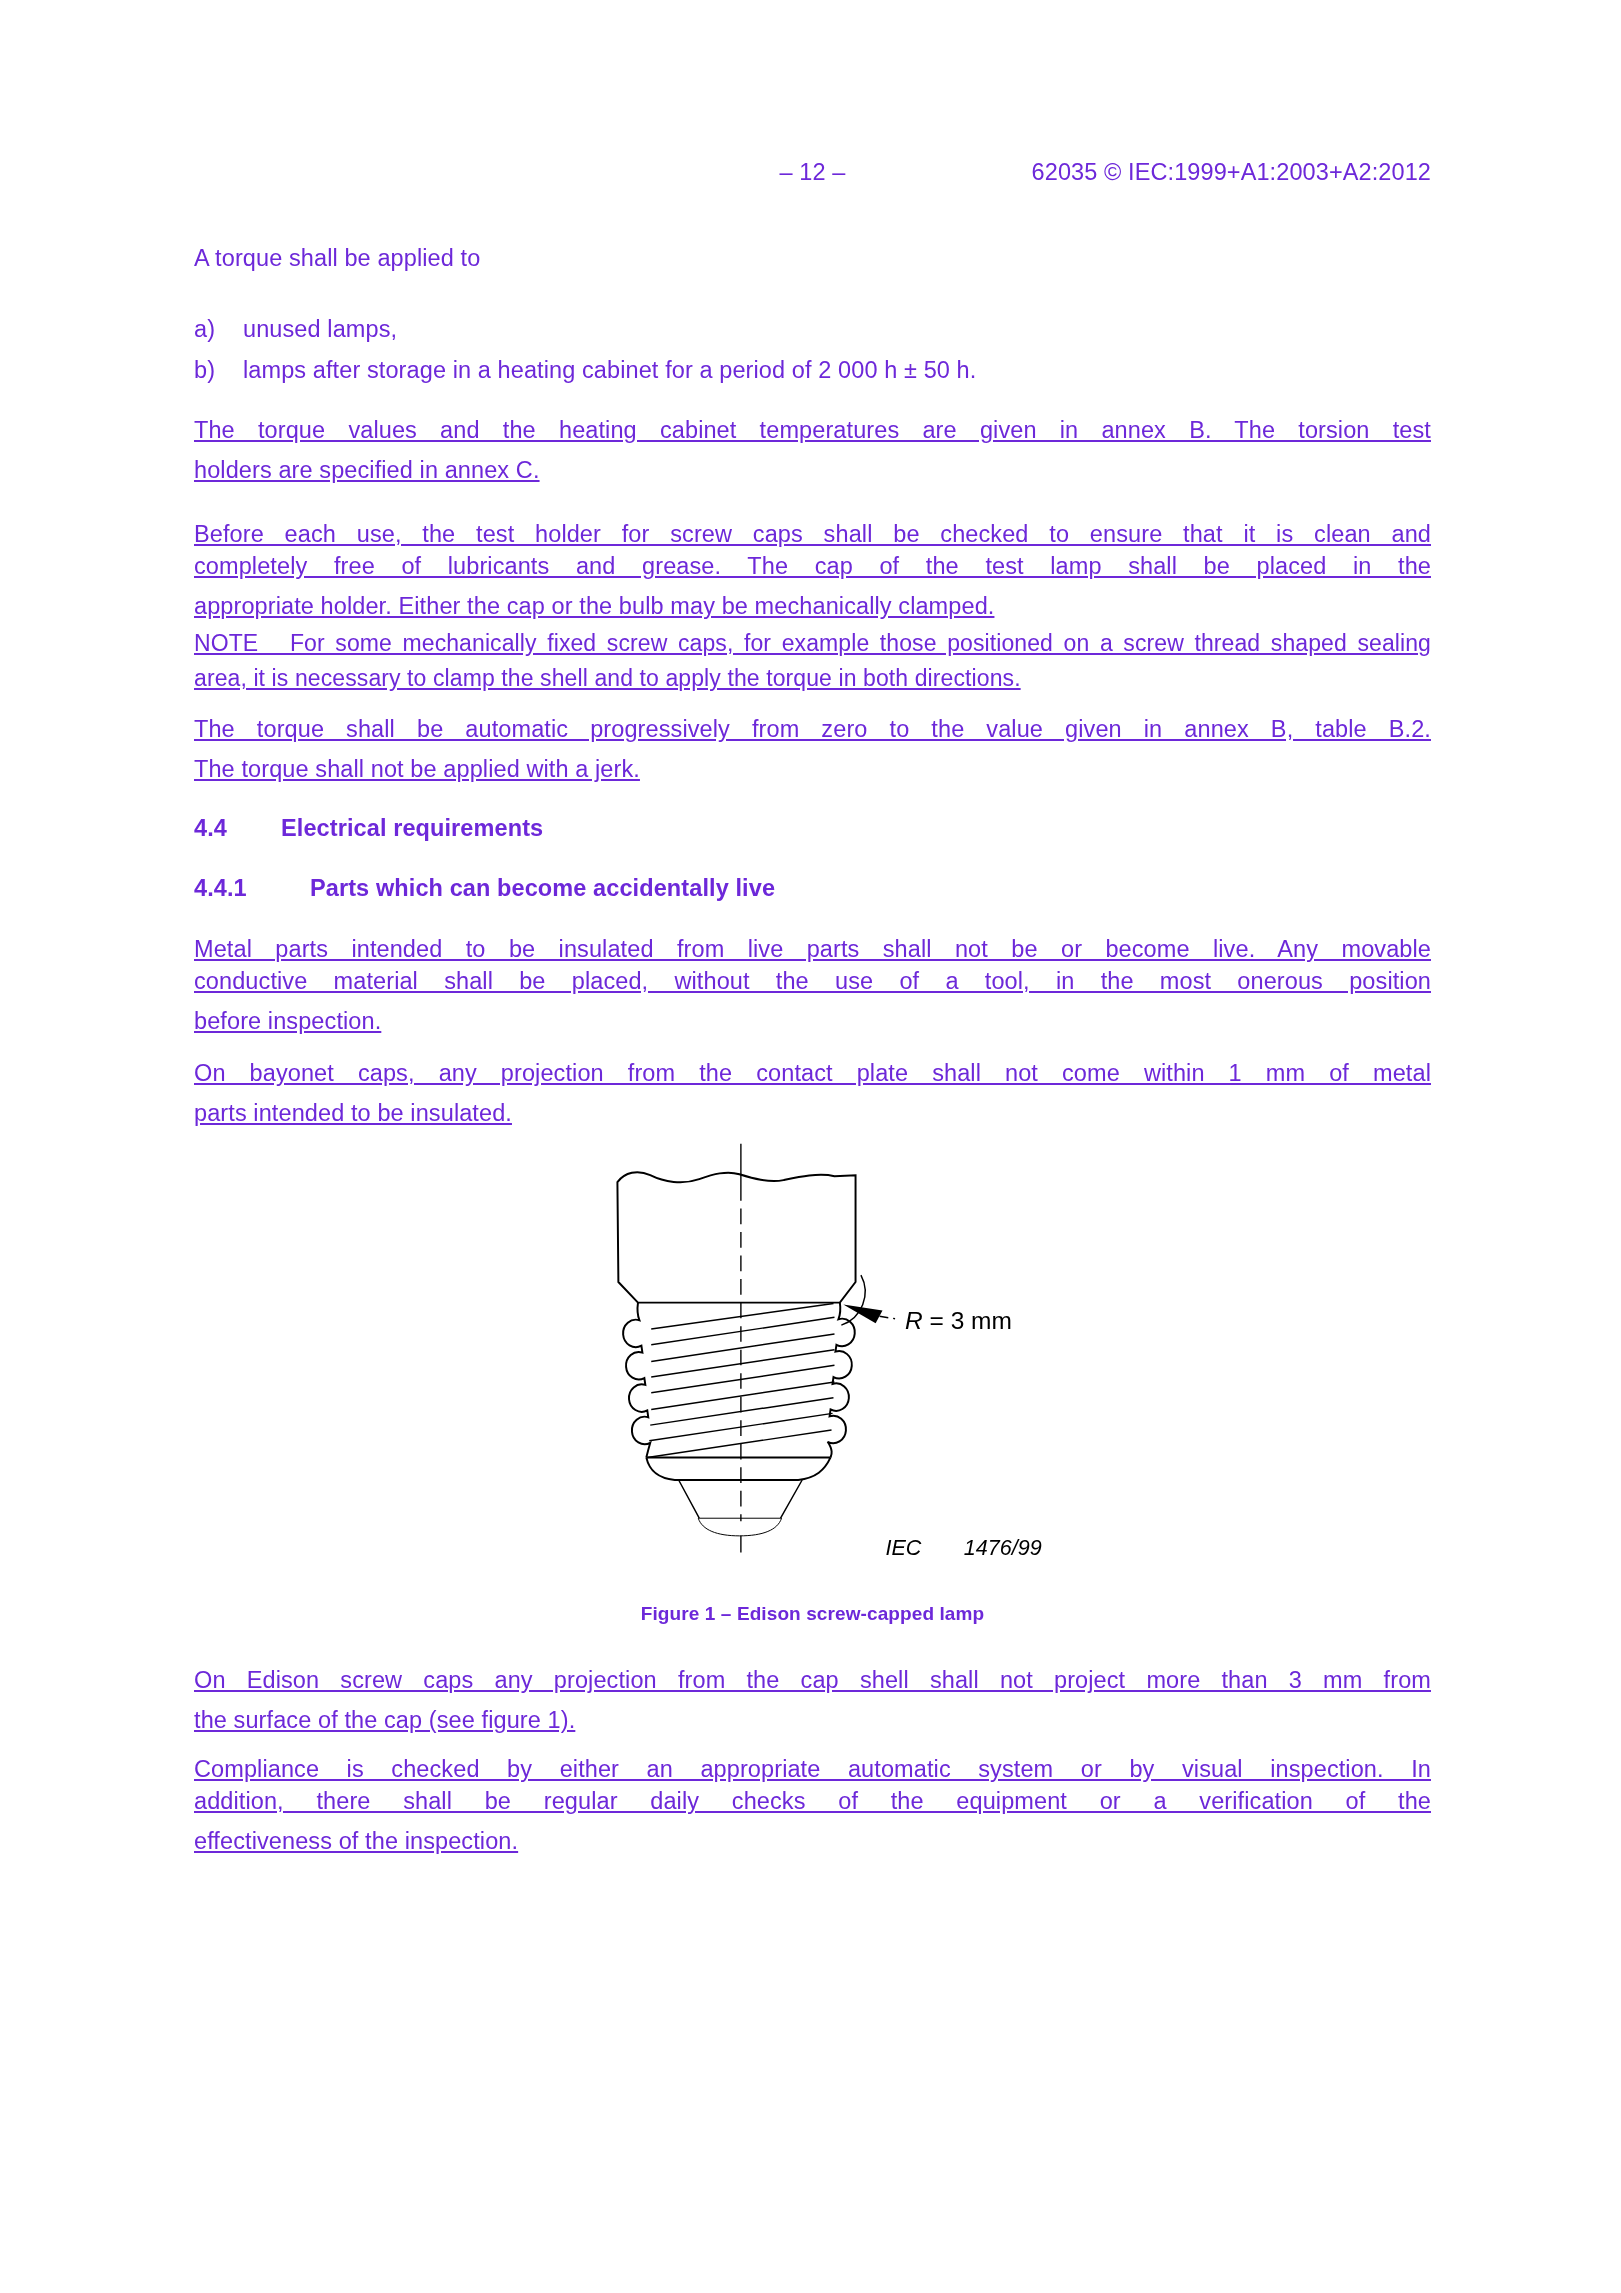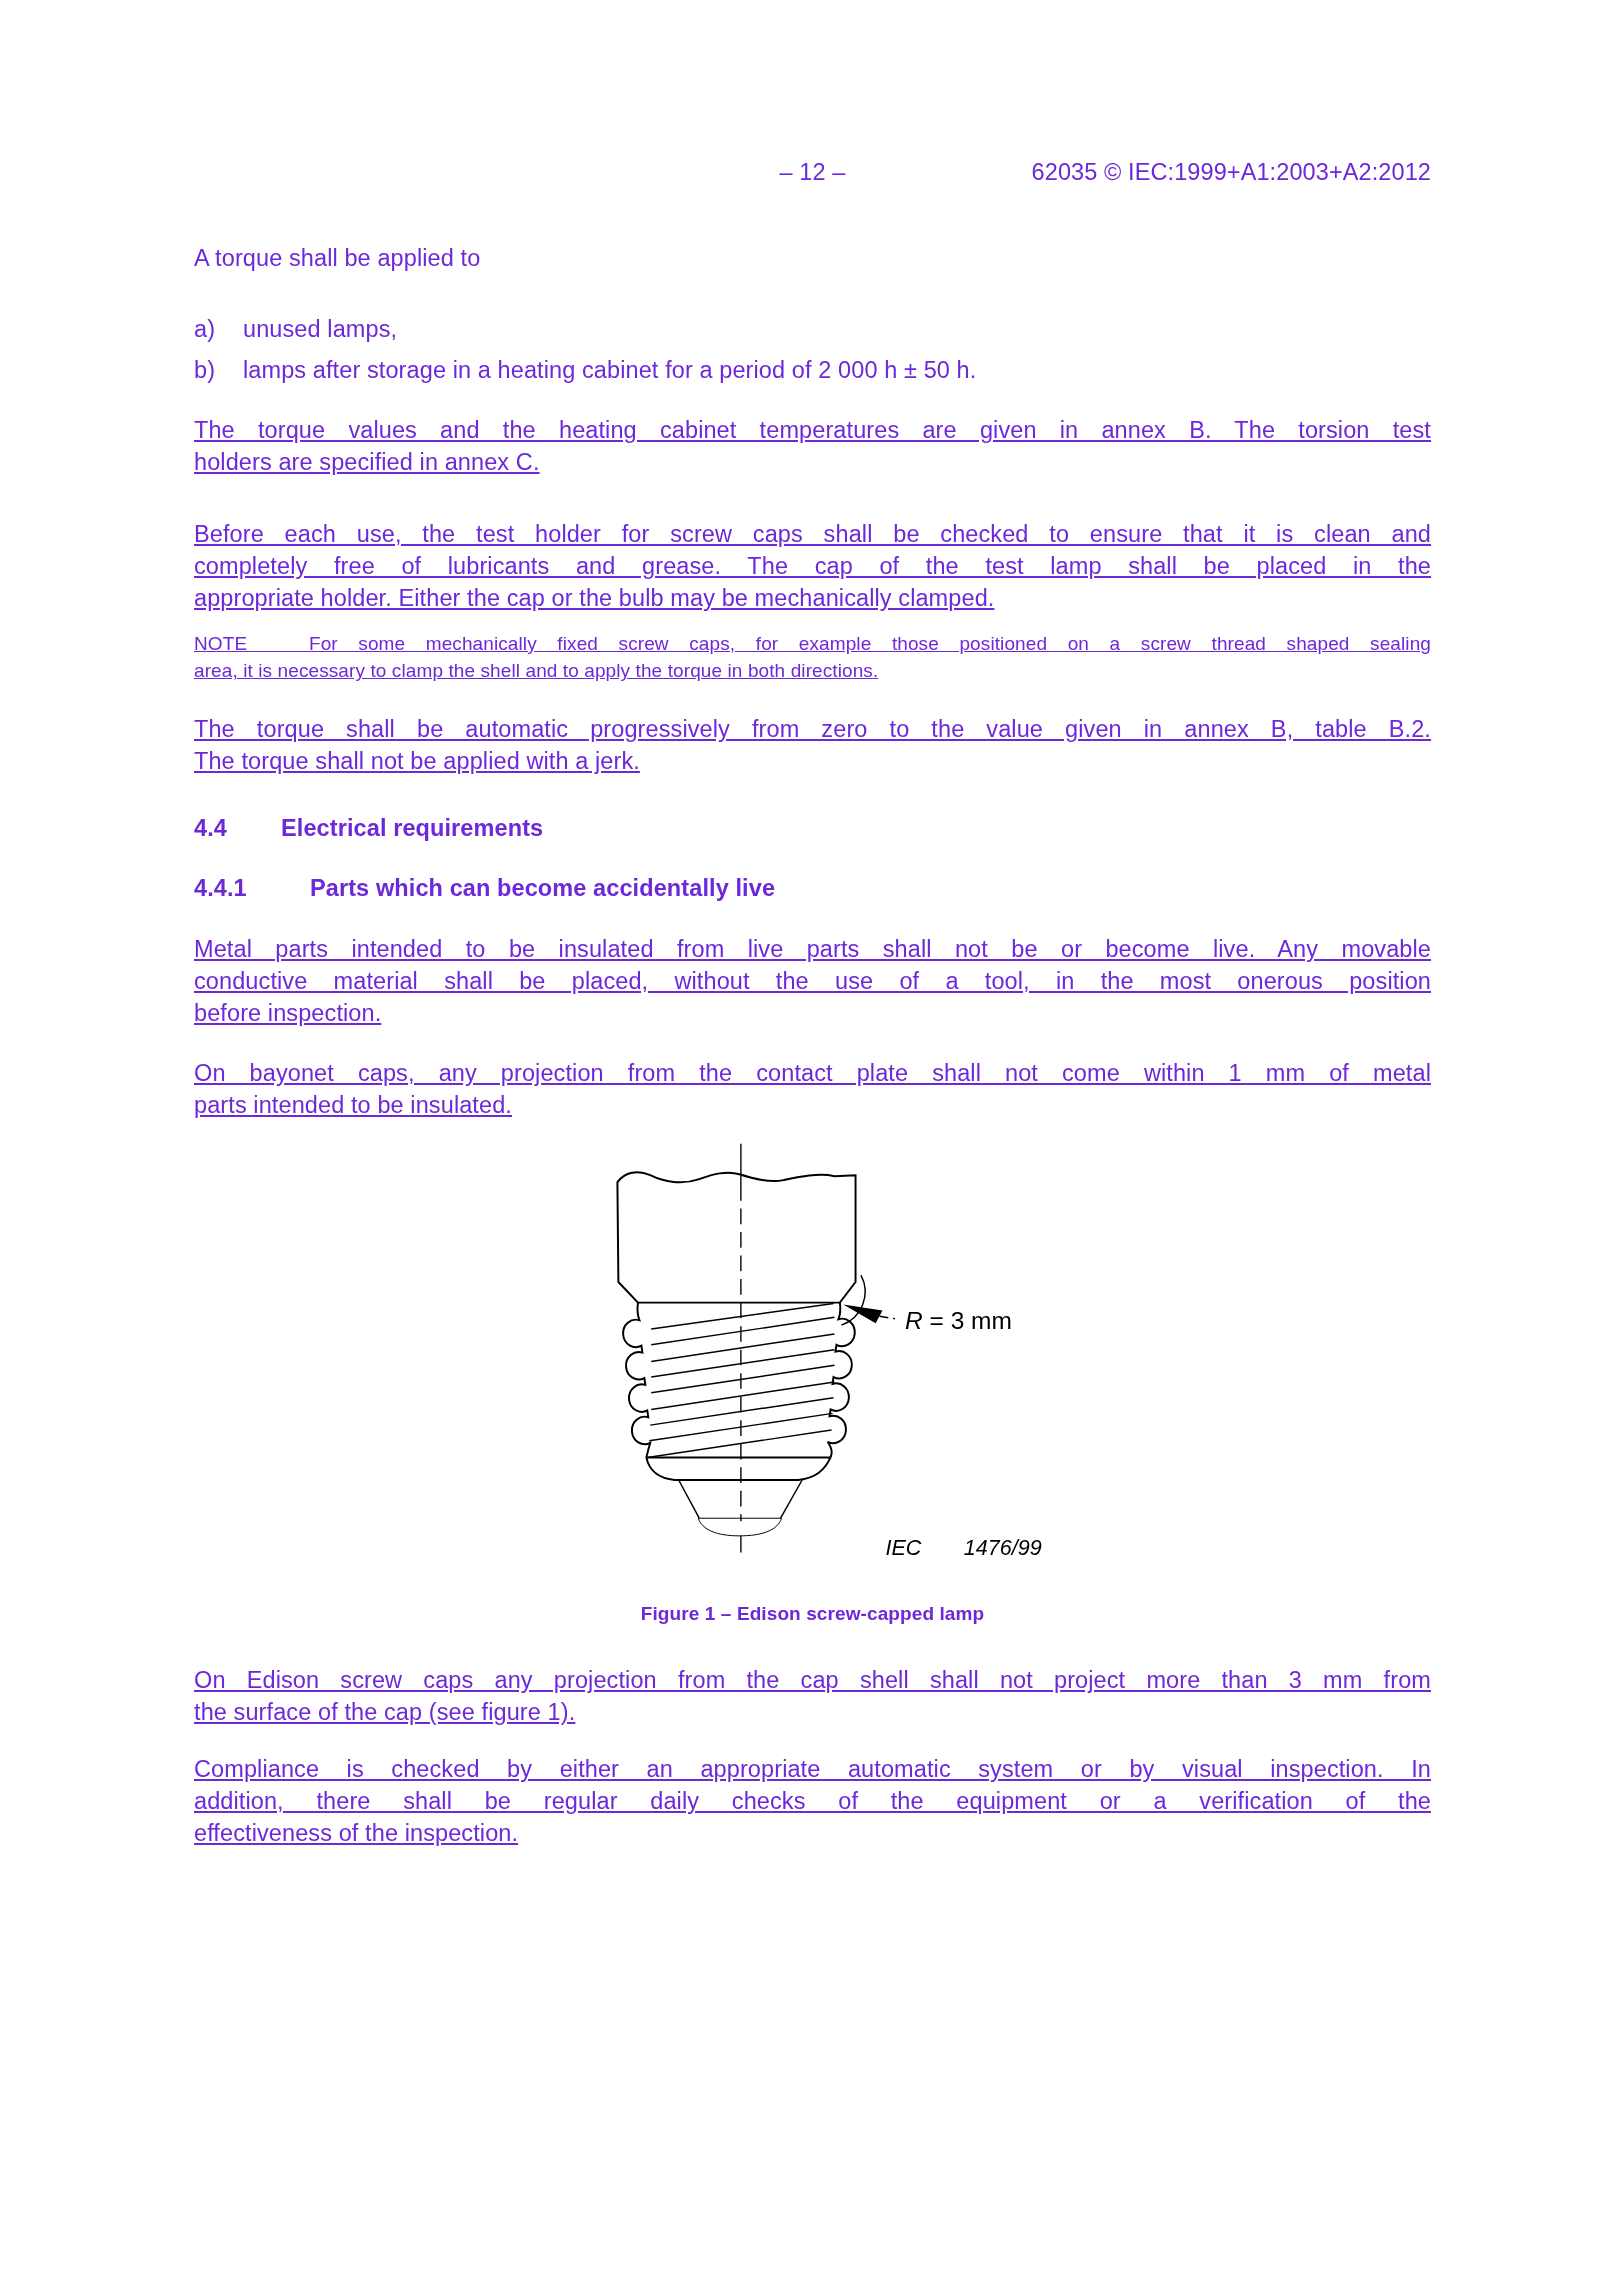--- a/index.html
+++ b/index.html
@@ -22,23 +22,23 @@
     letter-spacing: 0.1px;
   }
   .header-row { top: 156px; height: 32px; }
   .page-number {
     position: absolute; left: 50%; transform: translateX(-50%);
     white-space: nowrap;
   }
   .doc-id { position: absolute; right: 0; white-space: nowrap; }
 
   .jpara .ln { text-align: justify; text-align-last: justify; text-decoration: underline; }
-  .jpara .ln-last { text-align-last: left; }
+  .jpara .ln-last { text-align-last: left; margin-top: 8px; }
 
-  .note-block { font-size: 19px; line-height: 27.4px; }
+  .note-block { font-size: 23px; line-height: 27.4px; }
 
   .heading { font-weight: bold; white-space: nowrap; }
   .heading .hnum { display: inline-block; }
   .hnum-44 { width: 87px; }
   .hnum-441 { width: 116px; }
 
   .list-item { display: flex; }
   .list-label { width: 49px; flex: 0 0 49px; }
 
   .caption { top: 1598px; text-align: center; font-weight: bold; font-size: 19px; }

